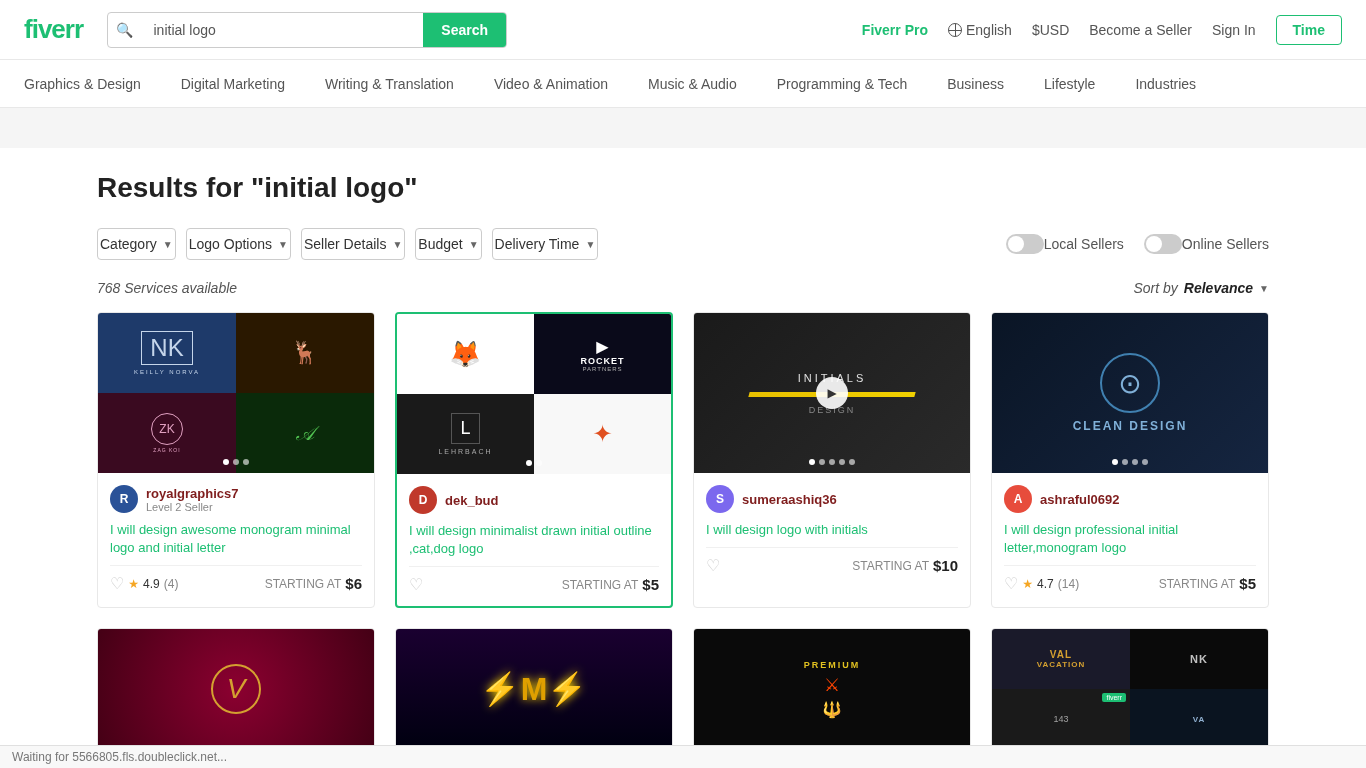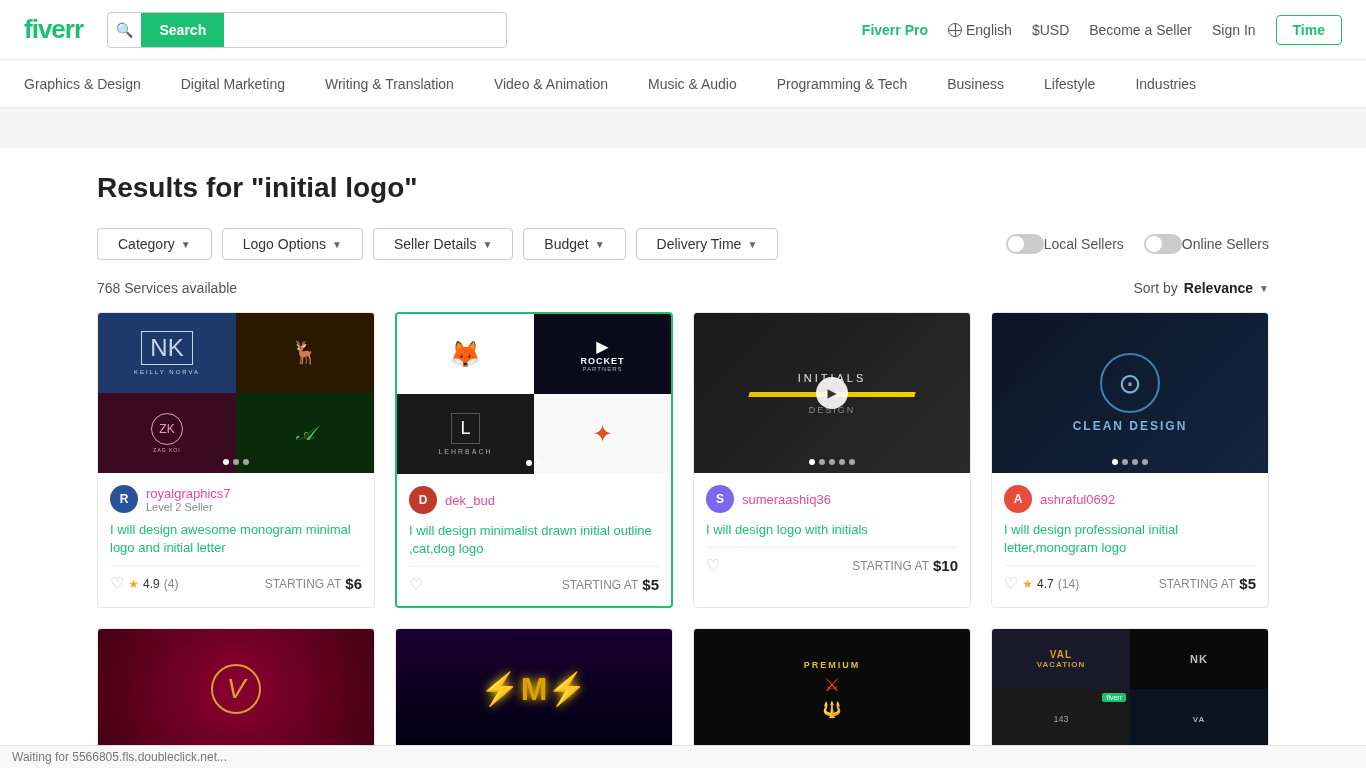--- a/index.html
+++ b/index.html
@@ -124,21 +124,21 @@
     .filter-bar {
       display: flex;
       align-items: center;
       gap: 10px;
       margin-bottom: 20px;
     }
     .filter-btn {
       border: 1px solid #ccc;
       background: #fff;
       border-radius: 4px;
-      padding: 7px 20px;
+      padding: 7px 2px;
       font-size: 14px;
       color: #333;
       cursor: pointer;
       display: flex;
       align-items: center;
       gap: 6px;
       white-space: nowrap;
     }
     .chevron {
       font-size: 10px;
@@ -174,20 +174,21 @@
       top: 2px;
       left: 2px;
     }
 
     
     .results-header {
       display: flex;
       align-items: flex-start;
       justify-content: space-between;
       margin-bottom: 16px;
+      font-style: italic;
     }
     .results-count {
       font-size: 14px;
       color: #555;
     }
     .sort-by {
       font-size: 14px;
       color: #555;
       display: flex;
       align-items: center;
@@ -267,21 +268,21 @@
       border-radius: 50%;
       display: flex;
       align-items: center;
       justify-content: center;
       font-size: 12px;
       color: #fff;
       font-weight: 700;
       flex-shrink: 0;
     }
     .seller-name-block { display: flex; flex-direction: column; }
-    .seller-name { font-size: 13px; font-weight: 400; color: #ec4899; }
+    .seller-name { font-size: 13px; font-weight: 700; color: #7f1d1d; }
     .seller-level { font-size: 11px; color: #888; }
 
     .card-title {
       font-size: 13px;
       color: #1dbf73;
       line-height: 1.4;
       margin-bottom: 8px;
       cursor: pointer;
     }
 
@@ -387,20 +388,21 @@
 
     .highlighted-card { border: 2px solid #1dbf73; }
   </style>
 </head>
 <body>
 
 <div class="header">
   <a class="logo">fiverr</a>
   <div class="search-bar">
     <span style="padding: 0 8px; color: #aaa; font-size: 14px;">🔍</span>
+    <input type="text" value="initial logo" placeholder="initial logo" style="">
     <button class="search-btn">Search</button>
   </div>
   <div class="header-right">
     <span class="fiverr-pro">Fiverr Pro</span>
     <span class="header-link">
       <span class="globe-icon"></span>
       <span>English</span>
     </span>
     <span class="header-link">$USD</span>
     <span class="header-link">Become a Seller</span>

